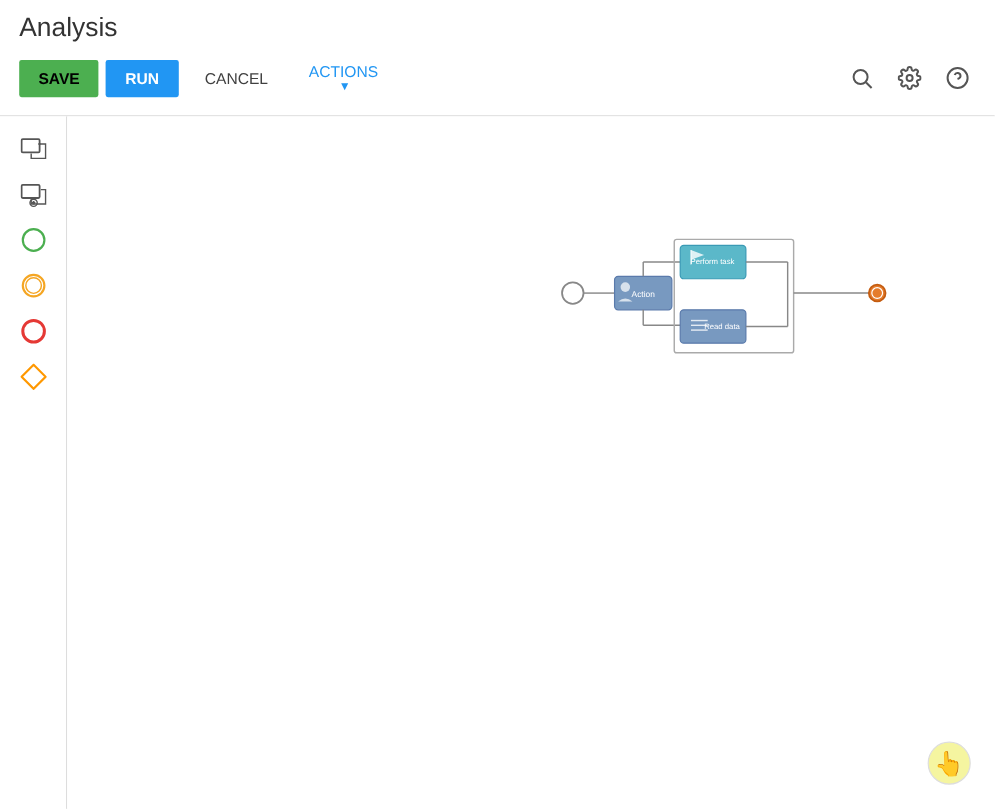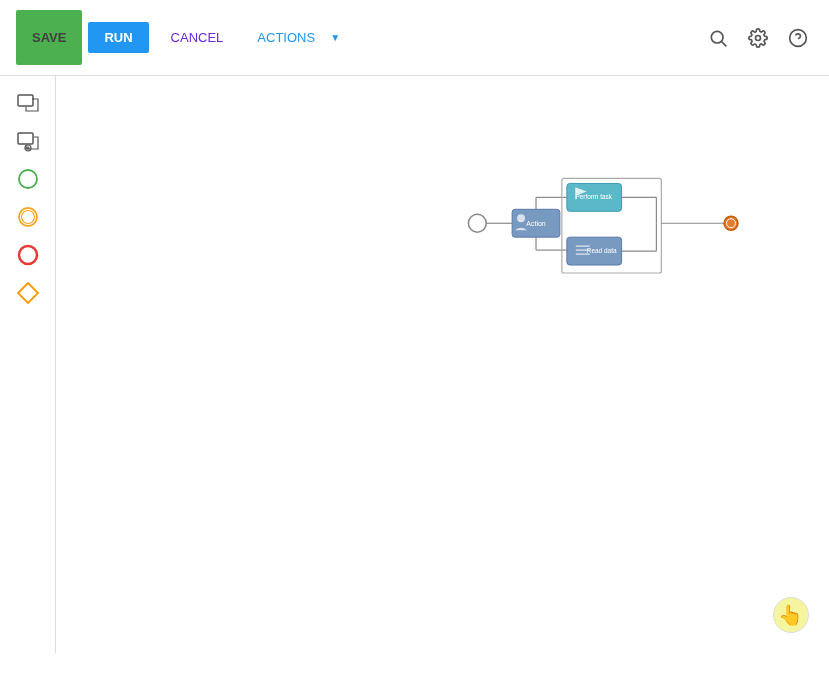--- a/index.html
+++ b/index.html
@@ -3,34 +3,34 @@
   <meta charset="utf-8">
   <style>
     * { margin: 0; padding: 0; box-sizing: border-box; }
     body { font-family: Arial, sans-serif; background: #fff; width: 829px; height: 677px; overflow: hidden; }
 
     
     .header { padding: 10px 16px 0 16px; border-bottom: 1px solid #ddd; }
     .app-title { font-size: 22px; color: #333; font-weight: normal; margin-bottom: 8px; }
     .toolbar { display: flex; align-items: center; padding-bottom: 10px; gap: 6px; }
     .btn-save {
-      background: #4caf50; color: #404040; border: none; padding: 20px 16px;
+      background: #4caf50; color: #000000; border: none; padding: 8px 16px;
       font-size: 13px; font-weight: bold; cursor: pointer; border-radius: 2px;
     }
     .btn-run {
       background: #2196f3; color: #fff; border: none; padding: 8px 16px;
       font-size: 13px; font-weight: bold; cursor: pointer; border-radius: 2px; text-align: right;
     }
     .btn-cancel {
-      background: transparent; color: #6d28d9; border: none; padding: 8px 16px;
+      background: transparent; color: #404040; border: none; padding: 8px 16px;
       font-size: 13px; cursor: pointer;
     }
     .btn-actions {
       background: transparent; color: #2196f3; border: none; padding: 8px 12px;
-      font-size: 13px; cursor: pointer; display: flex; align-items: center; gap: 13px;
+      font-size: 13px; cursor: pointer; display: flex; align-items: center; gap: 0; flex-direction: column;
     }
     .toolbar-right { margin-left: auto; display: flex; gap: 10px; align-items: center; }
     .icon-btn {
       background: none; border: none; cursor: pointer; color: #555; font-size: 18px;
       width: 30px; height: 30px; display: flex; align-items: center; justify-content: center;
       border-radius: 50%;
     }
 
     
     .main { display: flex; height: calc(677px - 100px); }
@@ -56,20 +56,21 @@
       display: flex; align-items: center; justify-content: center; font-size: 20px;
       border: 1px solid #ddd;
     }
 
     .caret { font-size: 10px; color: #2196f3; margin-left: 2px; }
   </style>
 </head>
 <body>
 
 <div class="header">
+  <div class="app-title">Analysis</div>
   <div class="toolbar">
     <button class="btn-save">SAVE</button>
     <button class="btn-run">RUN</button>
     <button class="btn-cancel">CANCEL</button>
     <button class="btn-actions">
       <span>ACTIONS</span>
       <span class="caret">▼</span>
     </button>
     <div class="toolbar-right">
       <button class="icon-btn" title="Search">

